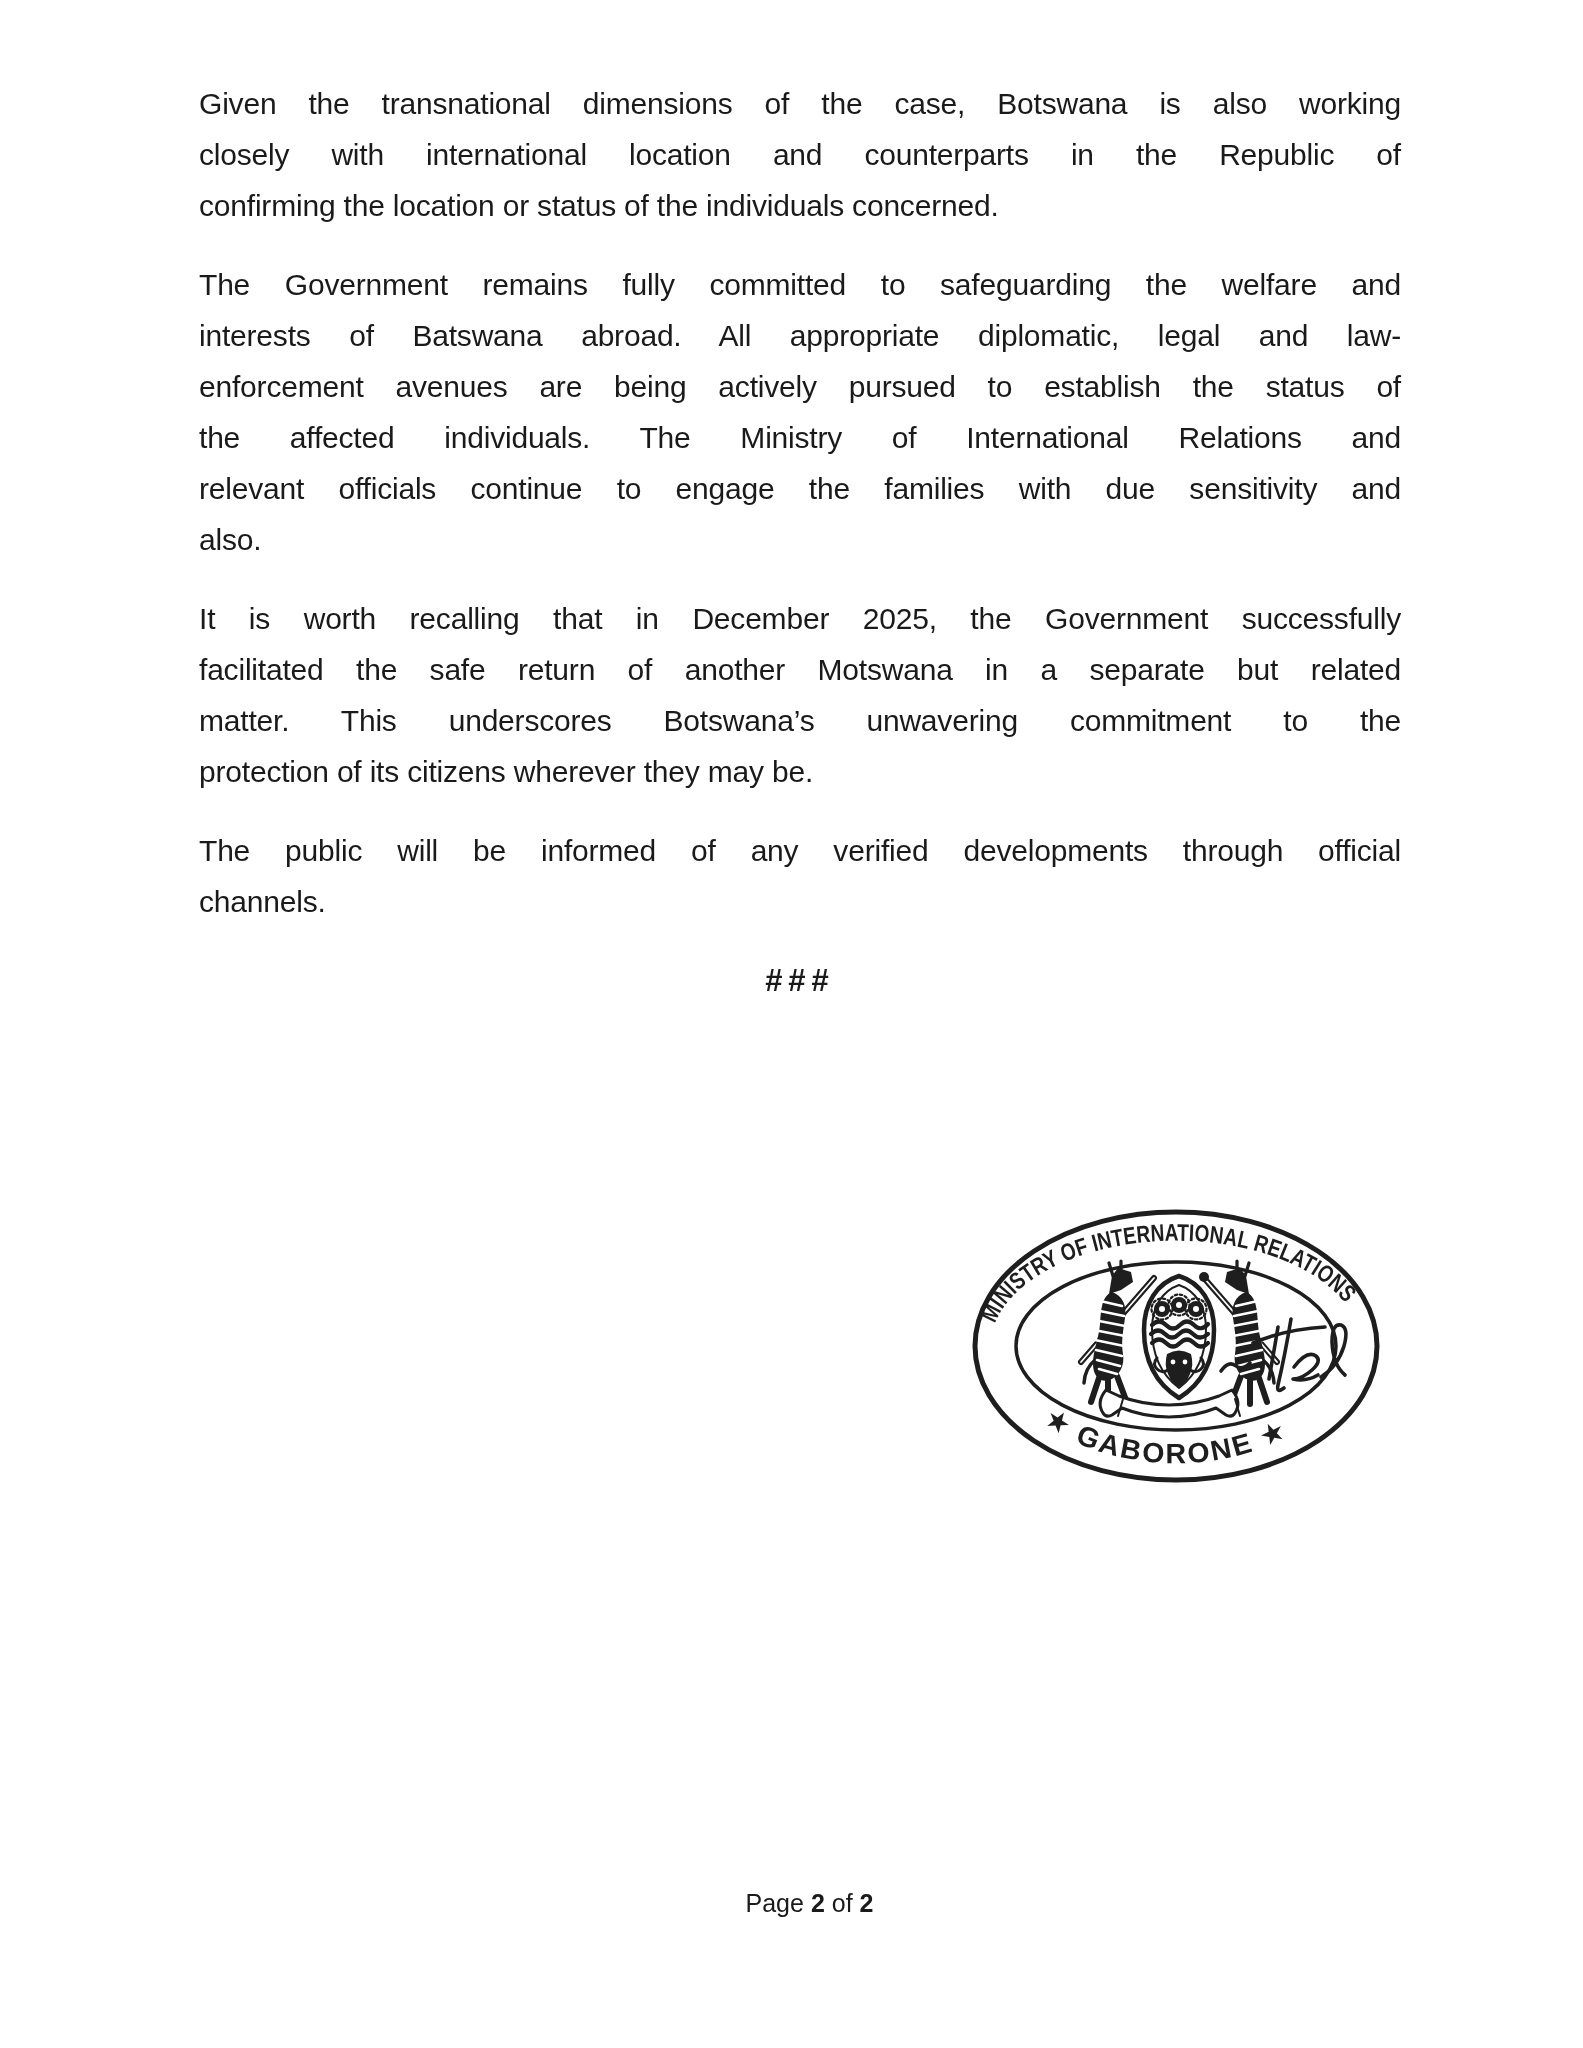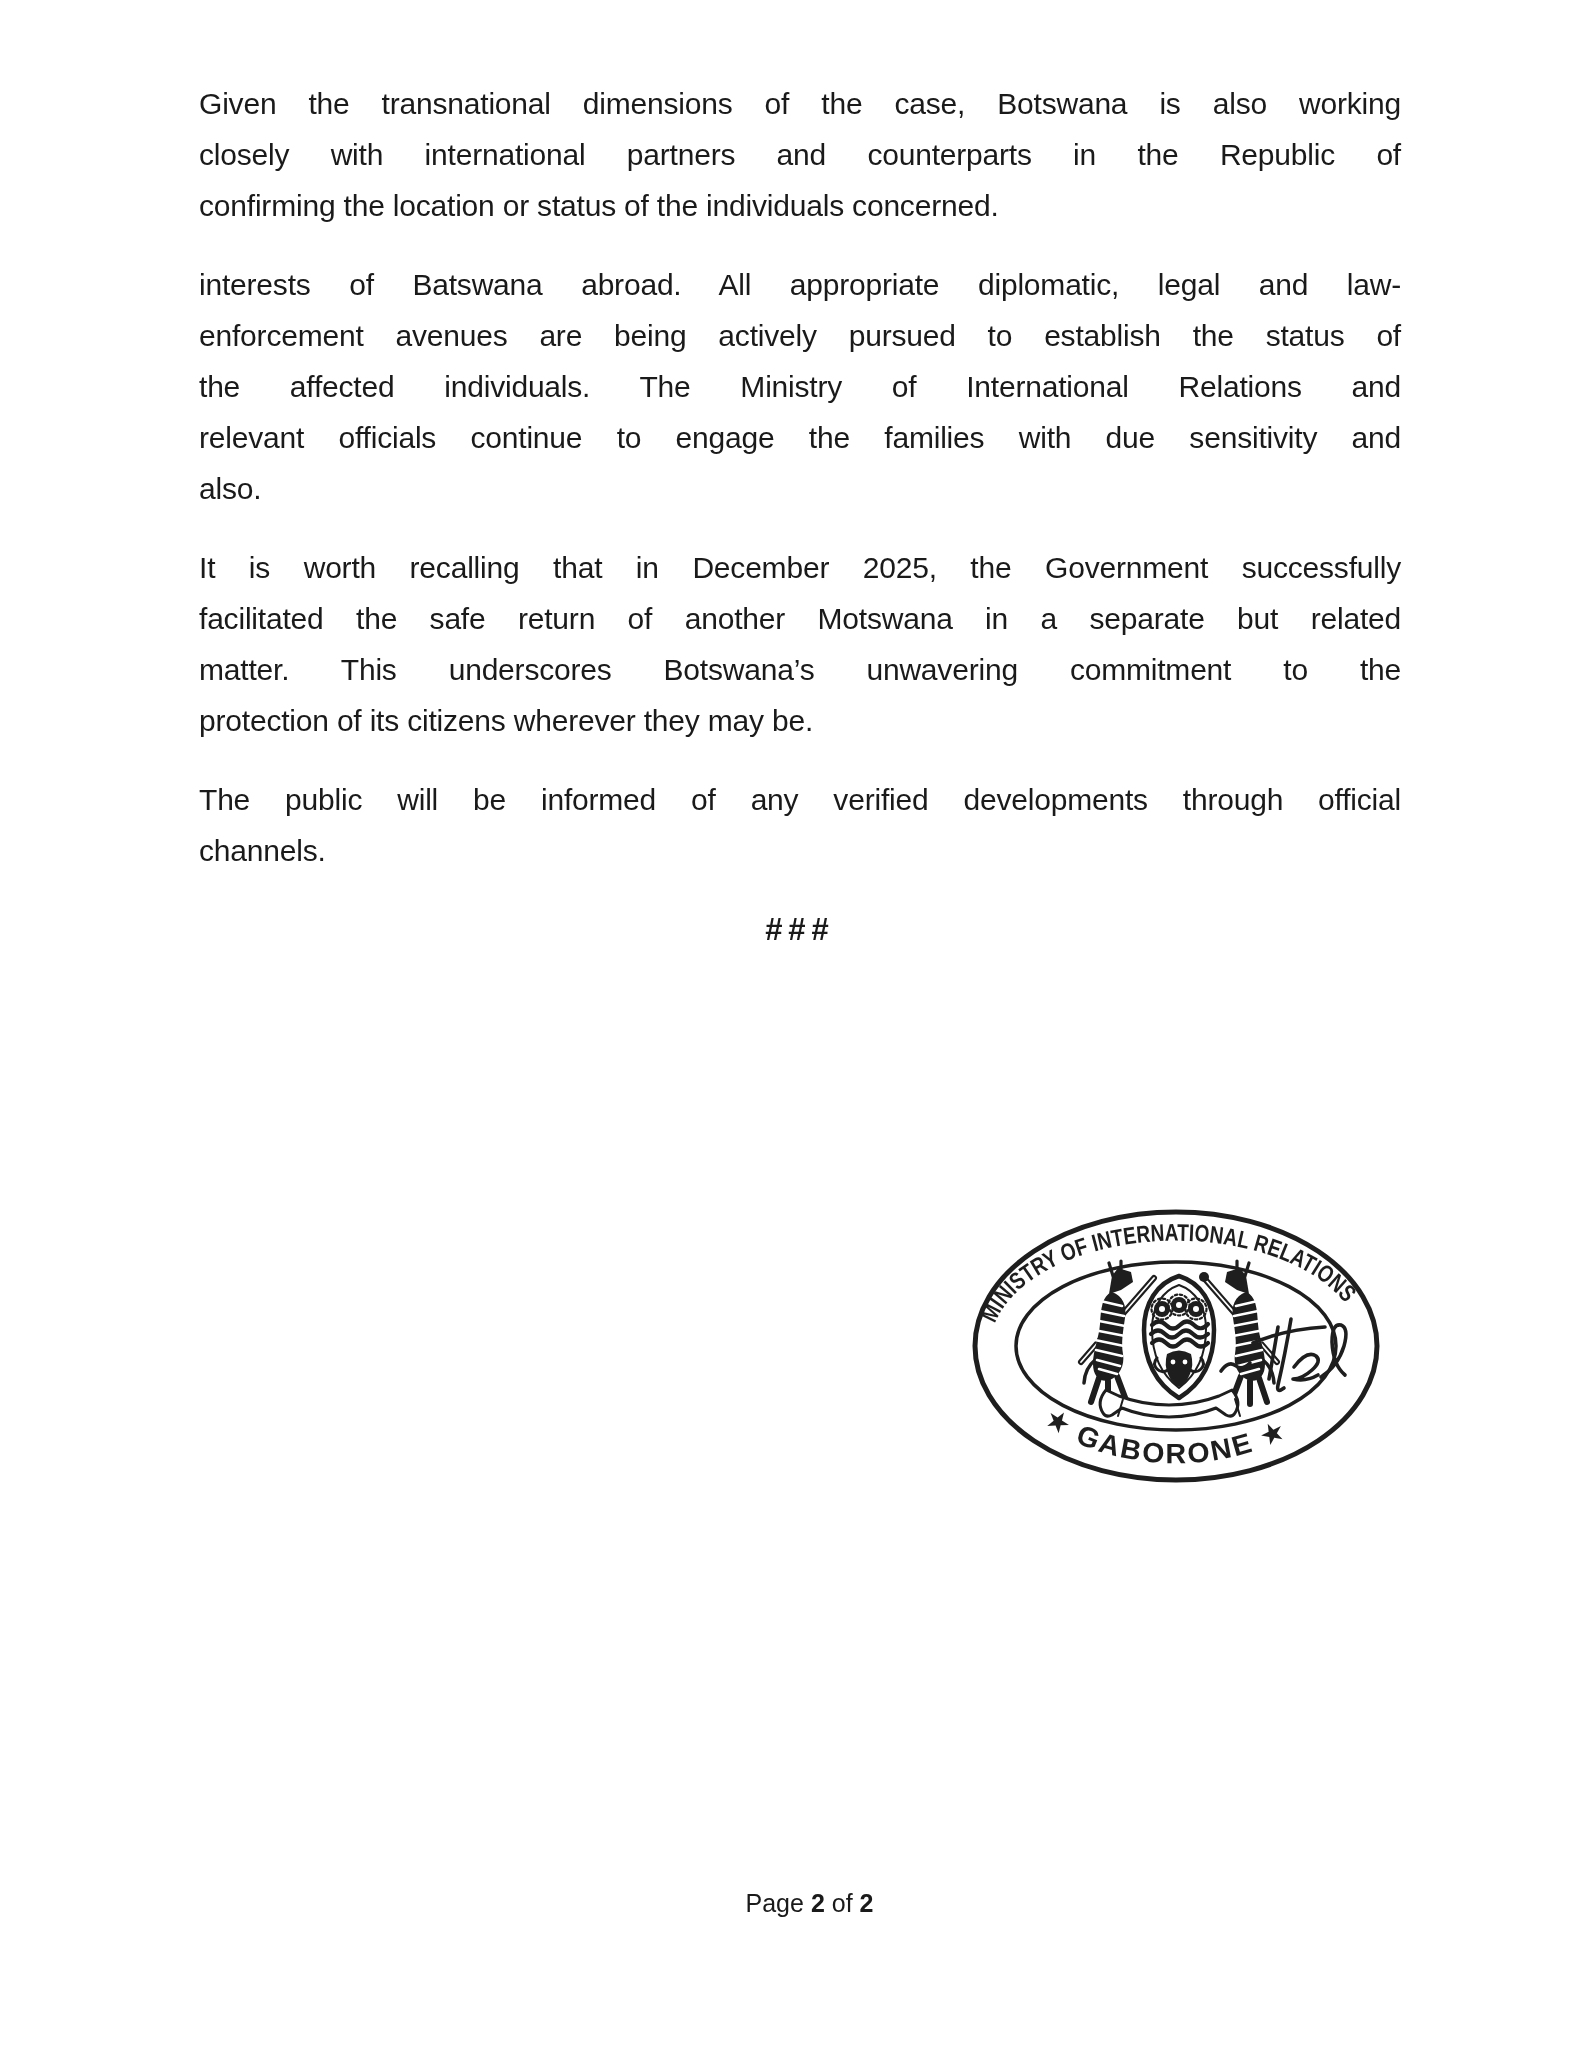--- a/index.html
+++ b/index.html
@@ -54,24 +54,25 @@
 </style>
 </head>
 <body>
 
 <div class="page">
 
   <div class="body-text">
     <div id="paragraphs">
         <div class="paragraph">
           <div class="line">Given the transnational dimensions of the case, Botswana is also working</div>
-          <div class="line">closely with international partners and counterparts in the Republic of</div>
+          <div class="line">closely with international location and counterparts in the Republic of</div>
           <div class="line last">confirming the location or status of the individuals concerned.</div>
         </div>
         <div class="paragraph">
+          <div class="line">The Government remains fully committed to safeguarding the welfare and</div>
           <div class="line">interests of Batswana abroad. All appropriate diplomatic, legal and law-</div>
           <div class="line">enforcement avenues are being actively pursued to establish the status of</div>
           <div class="line">the affected individuals. The Ministry of International Relations and</div>
           <div class="line">relevant officials continue to engage the families with due sensitivity and</div>
           <div class="line last">also.</div>
         </div>
         <div class="paragraph">
           <div class="line">It is worth recalling that in December 2025, the Government successfully</div>
           <div class="line">facilitated the safe return of another Motswana in a separate but related</div>
           <div class="line">matter. This underscores Botswana’s unwavering commitment to the</div>

